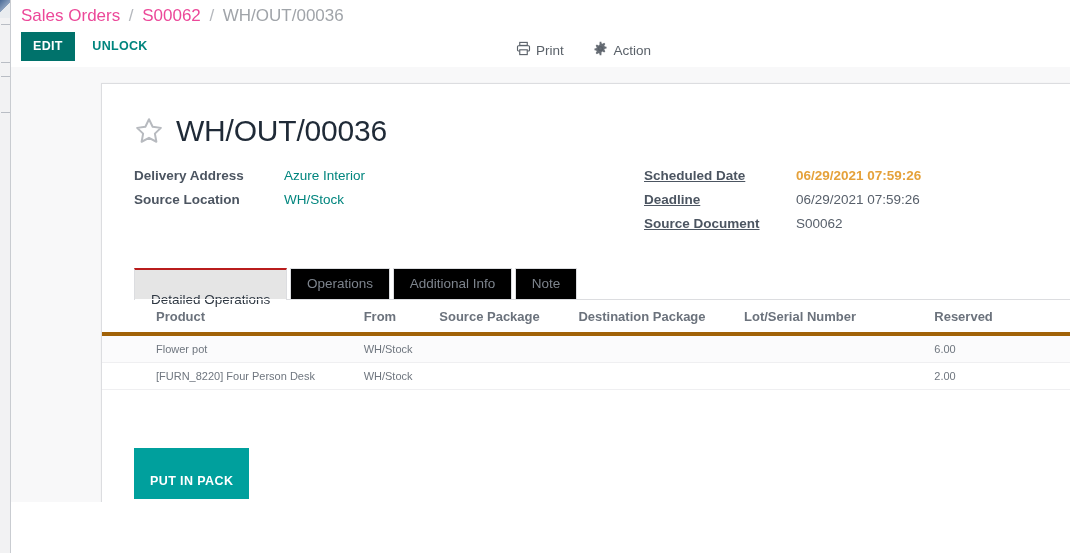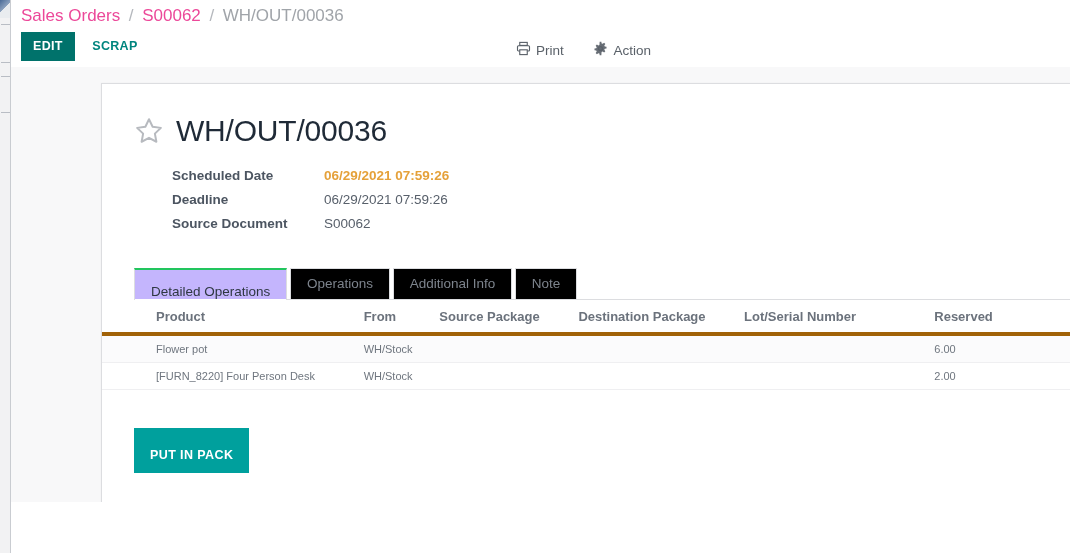--- a/index.html
+++ b/index.html
@@ -225,21 +225,21 @@
     margin-bottom: 9px;
     font-size: 13.5px;
   }
   .f-label {
     width: 150px;
     flex: none;
     font-weight: bold;
     color: #4c5561;
     white-space: nowrap;
   }
-  .fg.right .f-label { width: 152px; }
+  .fg.right .f-label { width: 152px; text-decoration: underline; }
   .f-value { color: #58606b; }
   .f-value.link {
     color: #00857e;
     cursor: pointer;
   }
   .f-value.warn { color: #e5a13a; font-weight: bold; }
 
   
   .notebook {
     border-bottom: 1px solid #dcdde0;
@@ -259,23 +259,23 @@
     margin-right: -1px;
     cursor: pointer;
     box-sizing: border-box;
     height: 31px;
     vertical-align: top;
     position: relative;
     top: 0;
   }
   .tab.active {
     color: #2e3742;
-    border-top: 2px solid #22c55e;
-    padding-top: 14px;
-    background: #c4b5fd;
+    border-top: 2px solid #b91c1c;
+    padding-top: 22px;
+    background: #e5e5e5;
     z-index: 2;
   }
   .tab.active:after {
     content: "";
     position: absolute;
     left: 0;
     right: 0;
     bottom: -1px;
     height: 1px;
     background: #ffffff;
@@ -311,23 +311,24 @@
   .col-pad-l { padding-left: 54px !important; }
 
   .put-in-pack-wrap { padding: 38px 0 0 32px; }
   .btn-pack {
     background: #00a09d;
     color: #ffffff;
     border: none;
     font-size: 12.5px;
     font-weight: bold;
     letter-spacing: .4px;
-    padding: 20px 16px 11px;
+    padding: 26px 16px 11px;
     cursor: pointer;
     font-family: "Liberation Sans", sans-serif;
+    margin-top: 20px;
   }
 </style>
 </head>
 <body>
 
 <div id="edge-sliver">
   <div class="shard"></div>
   <div class="line-a"></div>
   <div class="line-b"></div>
   <div class="line-c"></div>
@@ -339,21 +340,21 @@
   <div class="breadcrumb-bar">
     <span class="bc-link">Sales Orders</span>
     <span class="bc-sep">/</span>
     <span class="bc-link">S00062</span>
     <span class="bc-sep">/</span>
     <span class="bc-current">WH/OUT/00036</span>
   </div>
 
   <div class="control-panel">
     <button class="btn-edit">EDIT</button>
-    <button class="btn-create">SCRAP</button>
+    <button class="btn-create">UNLOCK</button>
 
     <div class="cp-right">
       <span class="cp-item">
         <span class="gl">
           <svg width="15" height="15" viewBox="0 0 16 16" aria-hidden="true">
             <rect x="4" y="1.5" width="8" height="3.2" fill="none" stroke="#5a6169" stroke-width="1.2"></rect>
             <rect x="1.6" y="5" width="12.8" height="5.6" rx="1" fill="none" stroke="#5a6169" stroke-width="1.2"></rect>
             <rect x="4" y="9.4" width="8" height="5.1" fill="#ffffff" stroke="#5a6169" stroke-width="1.2"></rect>
           </svg>
         </span><span>Print</span>
@@ -378,20 +379,30 @@
         <div class="title-row">
           <span class="star-icon">
             <svg width="30" height="30" viewBox="0 0 24 24" aria-hidden="true">
               <path d="M12 2.6l2.9 6.0 6.6.9-4.8 4.6 1.2 6.5L12 17.5l-5.9 3.1 1.2-6.5L2.5 9.5l6.6-.9z" fill="none" stroke="#b7babf" stroke-width="1.6" stroke-linejoin="round"></path>
             </svg>
           </span>
           <h1 class="doc-title">WH/OUT/00036</h1>
         </div>
 
         <div class="form-groups">
+          <div class="fg left">
+            <div class="f-row">
+              <span class="f-label">Delivery Address</span>
+              <span class="f-value link">Azure Interior</span>
+            </div>
+            <div class="f-row">
+              <span class="f-label">Source Location</span>
+              <span class="f-value link">WH/Stock</span>
+            </div>
+          </div>
 
           <div class="fg right">
             <div class="f-row">
               <span class="f-label">Scheduled Date</span>
               <span class="f-value warn">06/29/2021 07:59:26</span>
             </div>
             <div class="f-row">
               <span class="f-label">Deadline</span>
               <span class="f-value">06/29/2021 07:59:26</span>
             </div>

